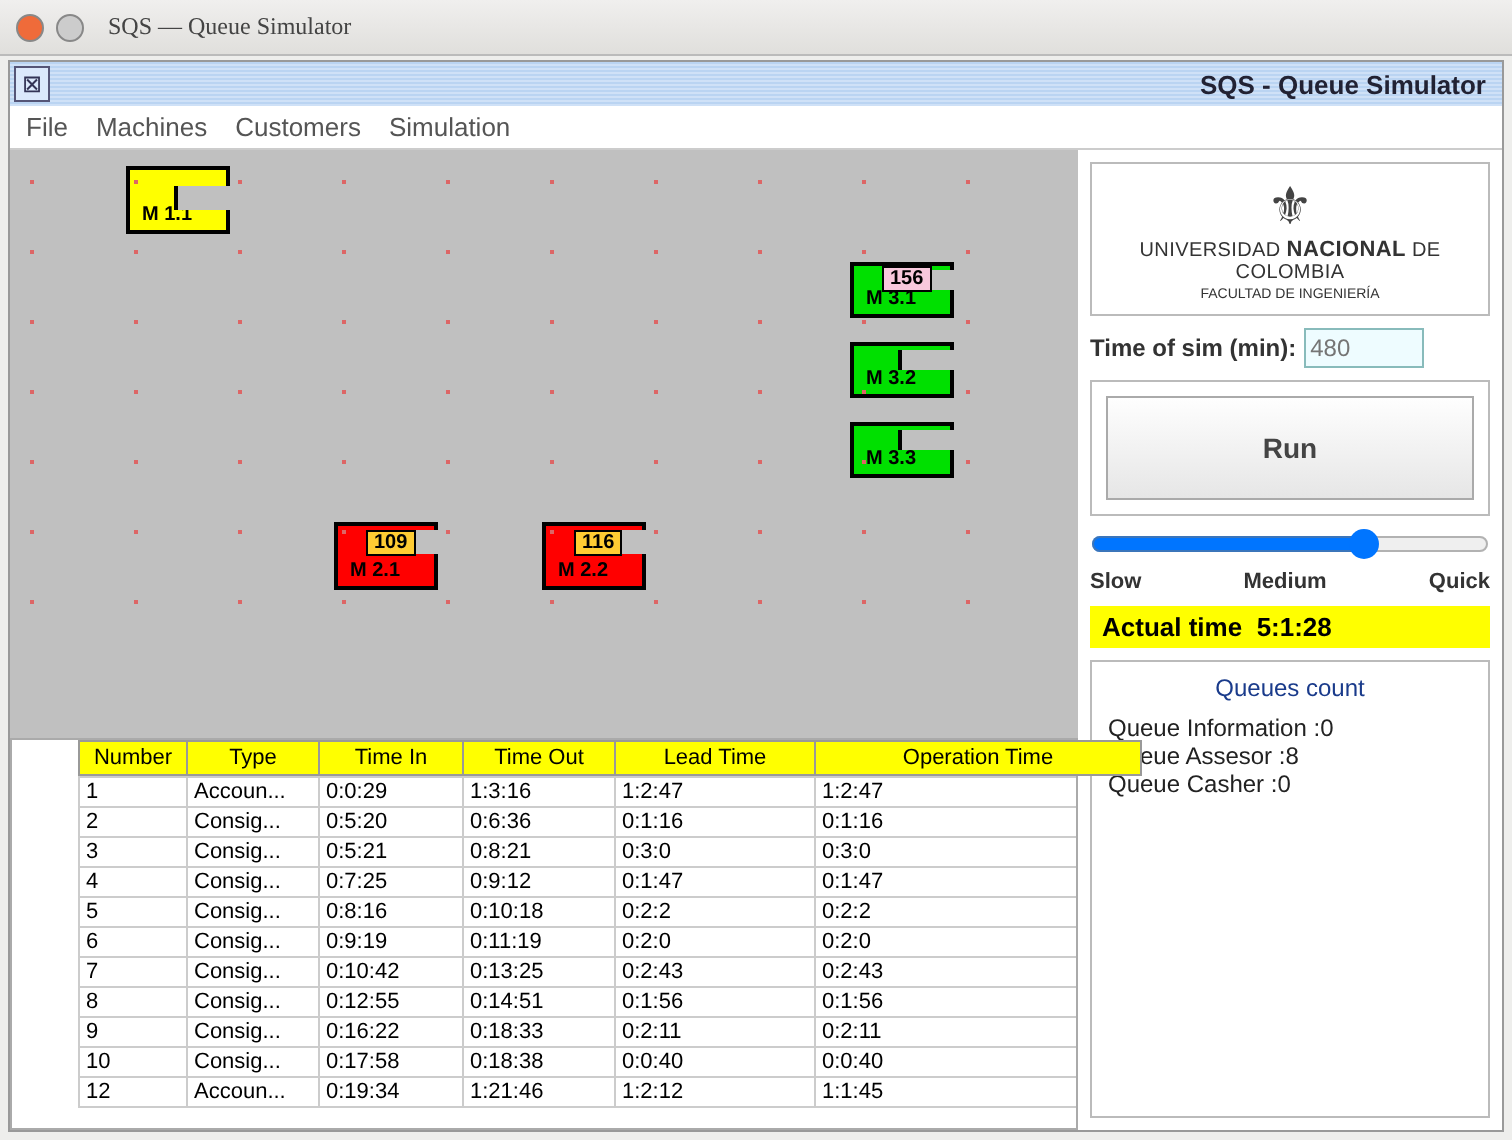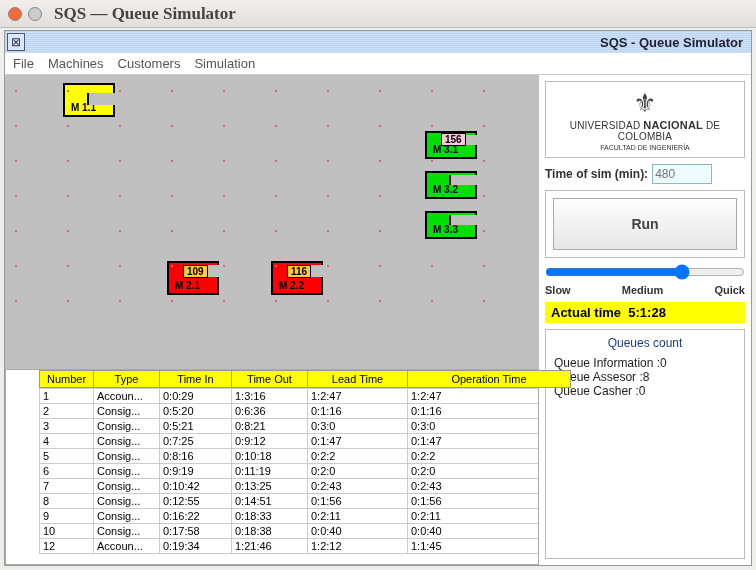--- a/index.html
+++ b/index.html
@@ -2,21 +2,21 @@
 <html><head>
 <meta charset="utf-8">
 <style>
   * { box-sizing: border-box; margin: 0; padding: 0; font-family: sans-serif; }
   body { background: #eeeeec; width: 756px; height: 570px; overflow: hidden; }
 
   .titlebar { height: 28px; display: flex; align-items: center; padding: 0 8px; gap: 6px; background: linear-gradient(#f0efee,#e0dfdc); border-bottom: 1px solid #bbb; }
   .tb-btn { width: 14px; height: 14px; border-radius: 50%; border: 1px solid #888; }
   .tb-close { background: #ef6b3a; }
   .tb-min { background: #ccc; }
-  .tb-title { font-family: "Comic Sans MS", cursive; font-size: 17px; color: #444; margin-left: 6px; font-weight: bold; }
+  .tb-title { font-family: "Comic Sans MS", cursive; font-size: 12px; color: #444; margin-left: 6px; }
 
   .inner { border: 1px solid #999; margin: 2px 4px; background: #fff; height: 536px; }
   .inner-top { height: 22px; background: repeating-linear-gradient(0deg,#cfe1f7,#cfe1f7 1px,#bad4f2 1px,#bad4f2 2px); display: flex; align-items: center; }
   .inner-top-x { width: 18px; height: 18px; margin-left: 2px; border: 1px solid #557; color: #335; font-size: 12px; display:flex; align-items:center; justify-content:center; background:#dbe8fb; cursor:pointer;}
   .inner-title { margin-left:auto; margin-right:8px; font-weight:bold; font-size:13px; color:#223; }
 
   .menubar { height: 22px; display:flex; gap: 14px; padding: 0 8px; align-items:center; border-bottom:1px solid #ccc; font-size:13px; color:#555; }
   .menubar span { cursor:pointer; }
 
   .content { display:flex; height: calc(100% - 44px); }

